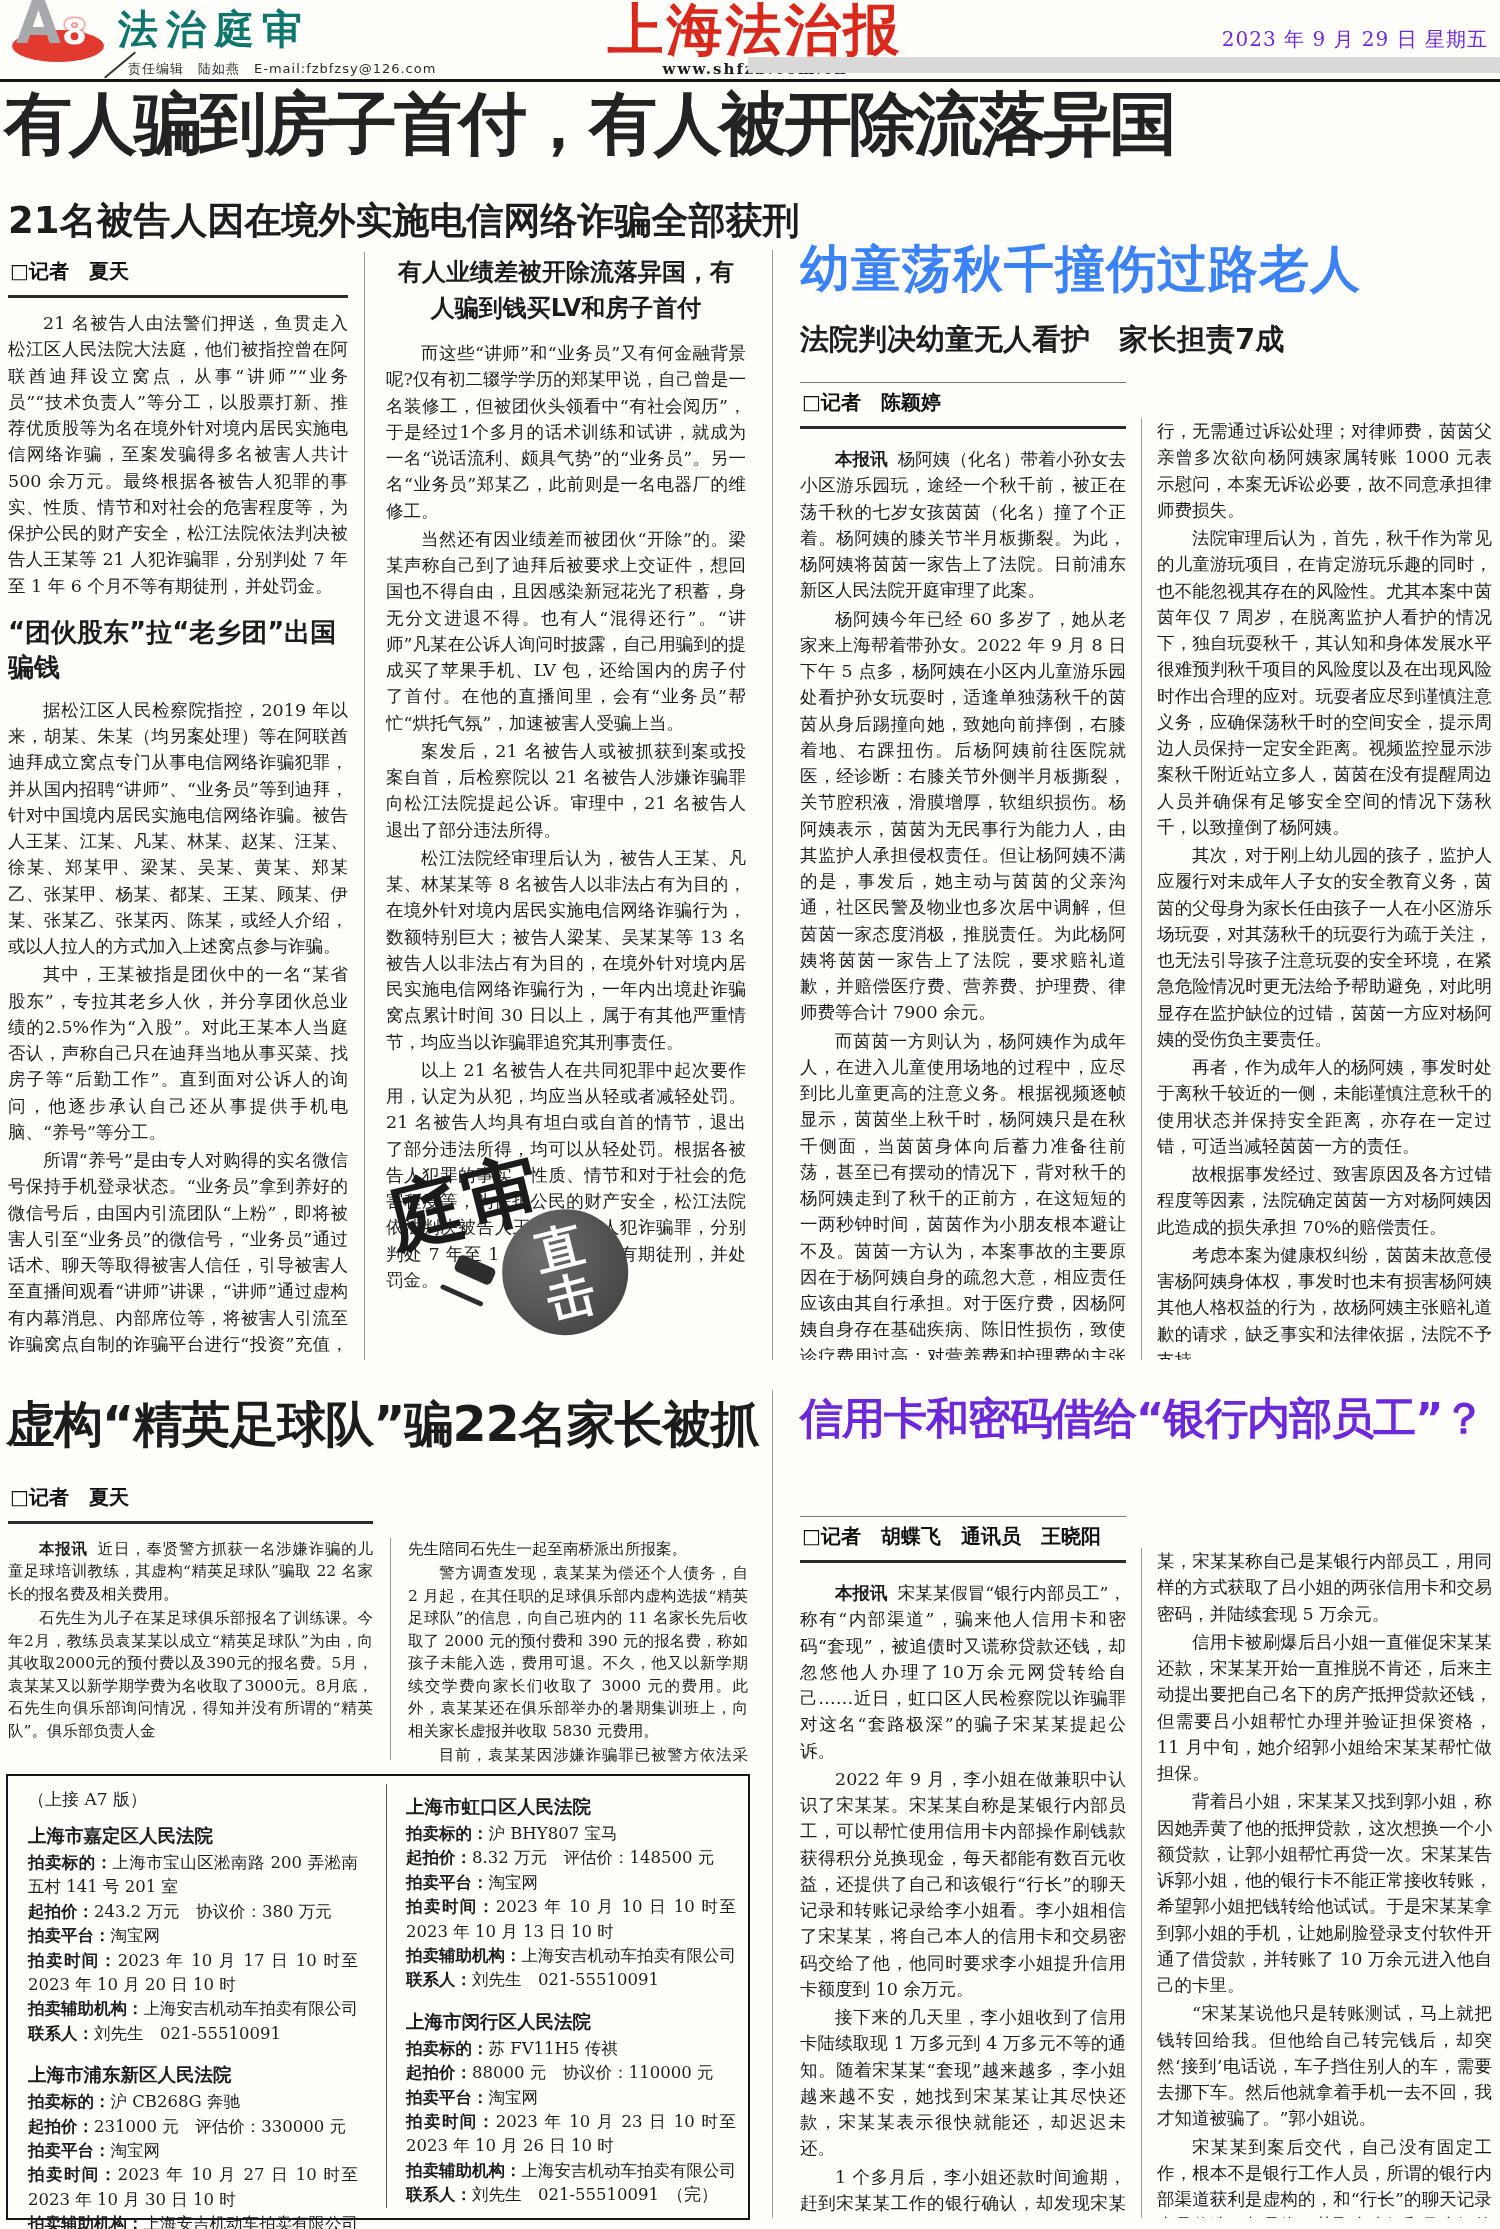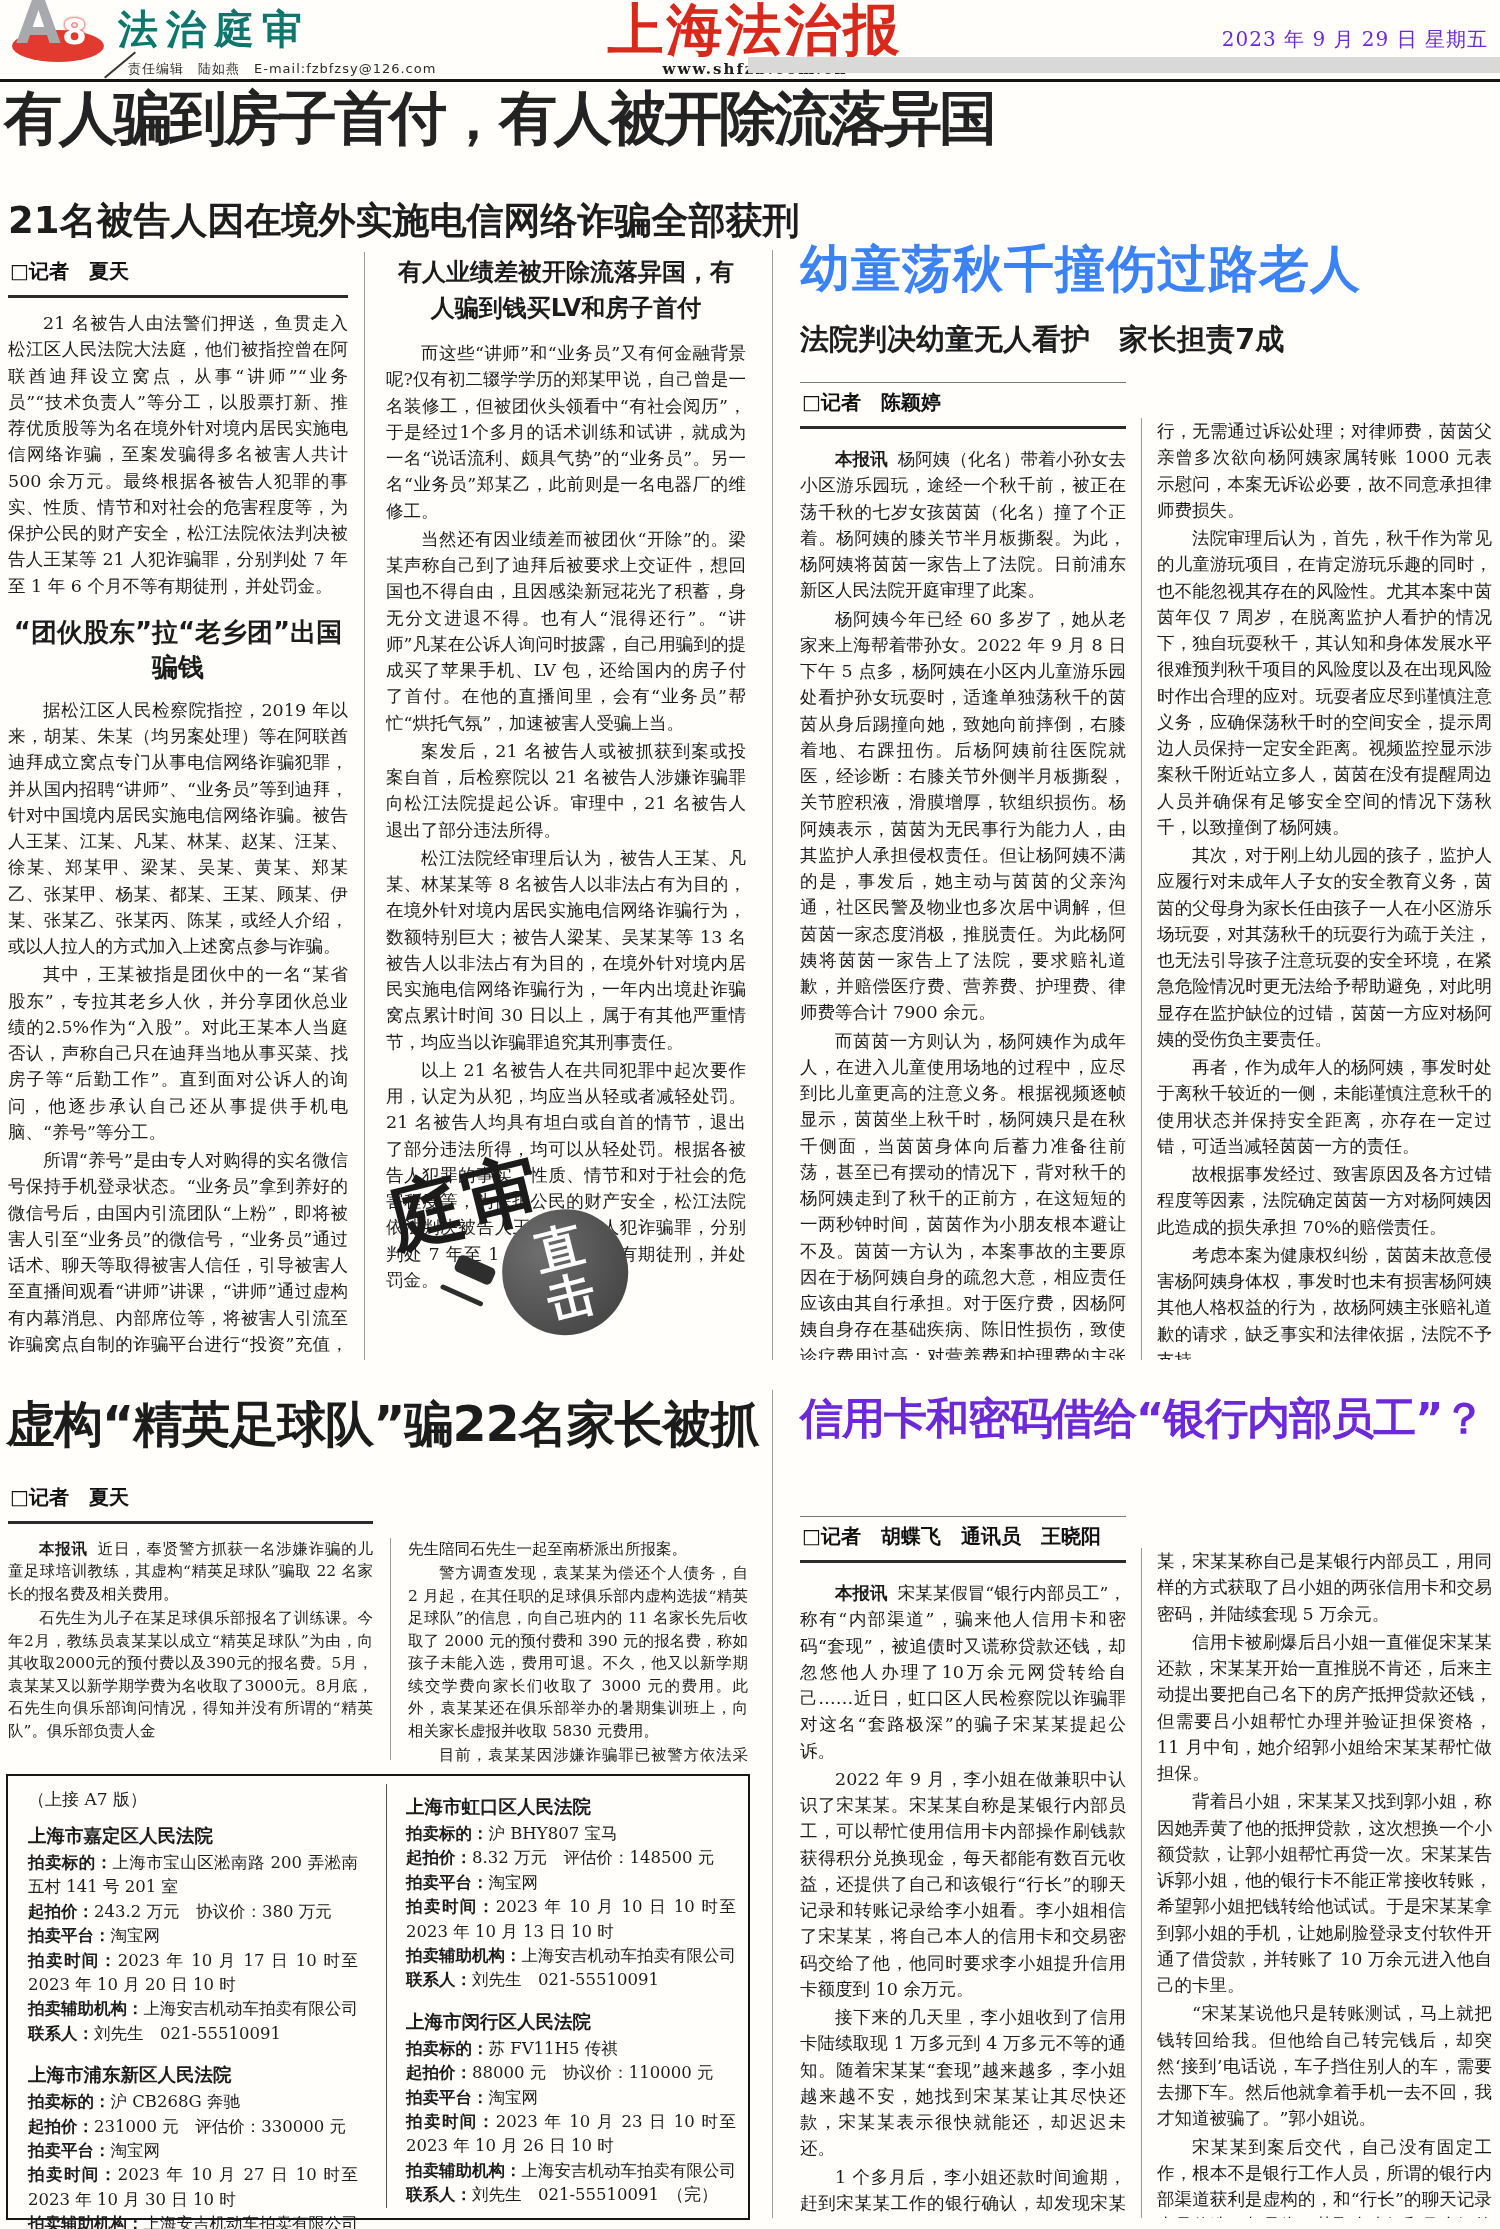--- a/index.html
+++ b/index.html
@@ -16,31 +16,31 @@
   .editor-line{position:absolute;left:128px;top:60px;font-size:13px;color:#2b2b2b;letter-spacing:1px;}
   .slash{position:absolute;left:100px;top:64px;width:40px;height:2px;background:#333;transform:rotate(-40deg);}
   .masthead{position:absolute;left:555px;top:0px;width:400px;text-align:center;font-weight:900;font-size:56px;
             color:#d9291d;letter-spacing:3px;line-height:1.05;}
   .website{position:absolute;left:555px;top:60px;width:400px;text-align:center;font-weight:700;font-size:15px;letter-spacing:2px;color:#1d1d1d;}
   .date{position:absolute;right:12px;top:26px;font-size:20px;color:#6d28d9;letter-spacing:1px;}
   .header-rule{position:absolute;left:0;top:79px;width:1500px;height:3px;background:#151515;}
   .gray-bar{position:absolute;left:748px;top:57px;width:752px;height:16px;background:#d9d9d7;}
 
   
-  .lead-headline{position:absolute;left:4px;top:86px;width:1496px;font-weight:900;font-size:58px;line-height:1.12;
+  .lead-headline{position:absolute;left:4px;top:86px;width:1496px;font-weight:900;font-size:68px;line-height:1.12;
                  letter-spacing:-3px;color:#232323;white-space:nowrap;}
   .lead-subhead{position:absolute;left:8px;top:196px;font-weight:900;font-size:37px;color:#1d1d1d;letter-spacing:0px;}
 
   
   .col{position:absolute;overflow:hidden;}
   .p{font-size:17.5px;line-height:1.5;text-align:justify;text-indent:2em;margin:0 0 2px 0;}
   .p .lede{font-family:"DejaVu Sans",sans-serif;font-weight:700;margin-right:10px;}
   .byline{font-family:"DejaVu Sans",sans-serif;font-weight:700;font-size:20px;color:#111;
           border-bottom:3px solid #2b2b2b;padding:6px 2px 10px 2px;margin-bottom:12px;}
-  .crosshead{font-family:"DejaVu Sans",sans-serif;font-weight:900;font-size:26px;text-align:center;margin:16px 0 12px 0;}
+  .crosshead{font-family:"DejaVu Sans",sans-serif;font-weight:900;font-size:26px;margin:16px 0 12px 0;}
   .crosshead2{font-family:"DejaVu Sans",sans-serif;font-weight:900;font-size:24px;line-height:1.5;text-align:center;margin:2px 0 14px 0;}
   .vrule{position:absolute;width:1px;background:#9a9a98;}
 
   
   .swing-headline{position:absolute;left:800px;top:236px;font-weight:900;font-size:50px;color:#3b82f6;white-space:nowrap;letter-spacing:1px;}
   .swing-subhead{position:absolute;left:800px;top:320px;font-weight:800;font-size:29px;color:#1d1d1d;}
 
   
   .fb-headline{position:absolute;left:6px;top:1392px;font-weight:900;font-size:49px;letter-spacing:-1px;white-space:nowrap;color:#1c1c1c;}
   .fb .p{font-size:15.5px;line-height:1.45;}

